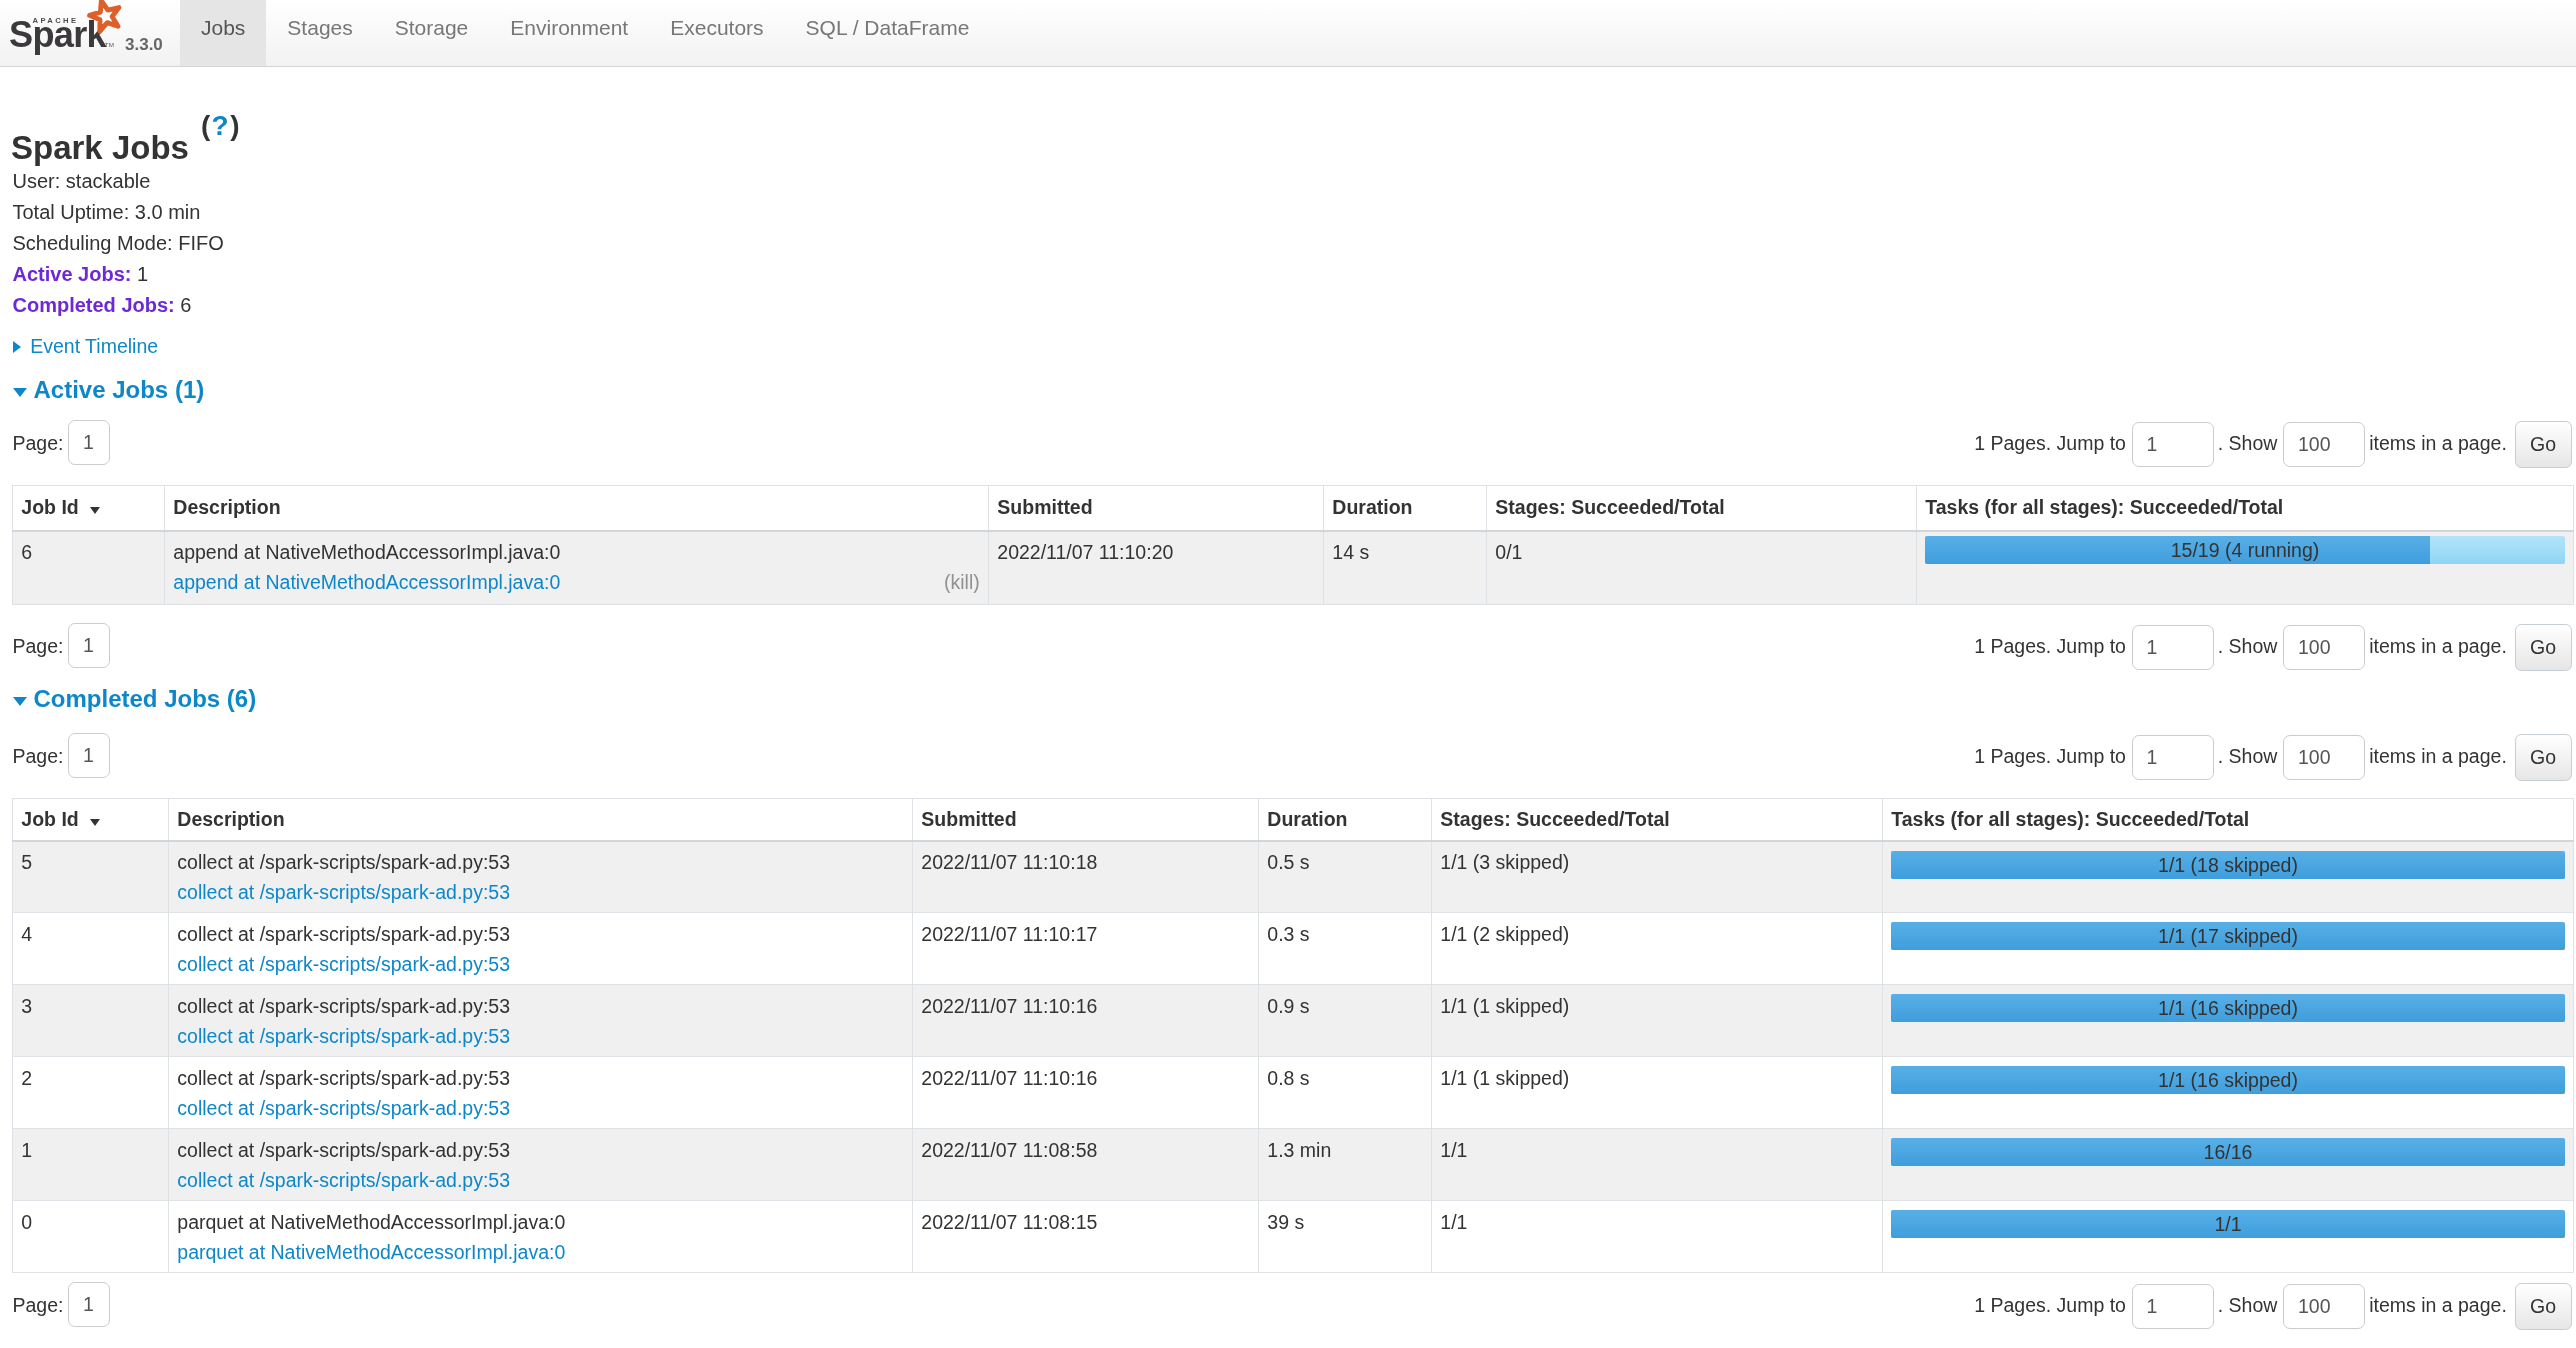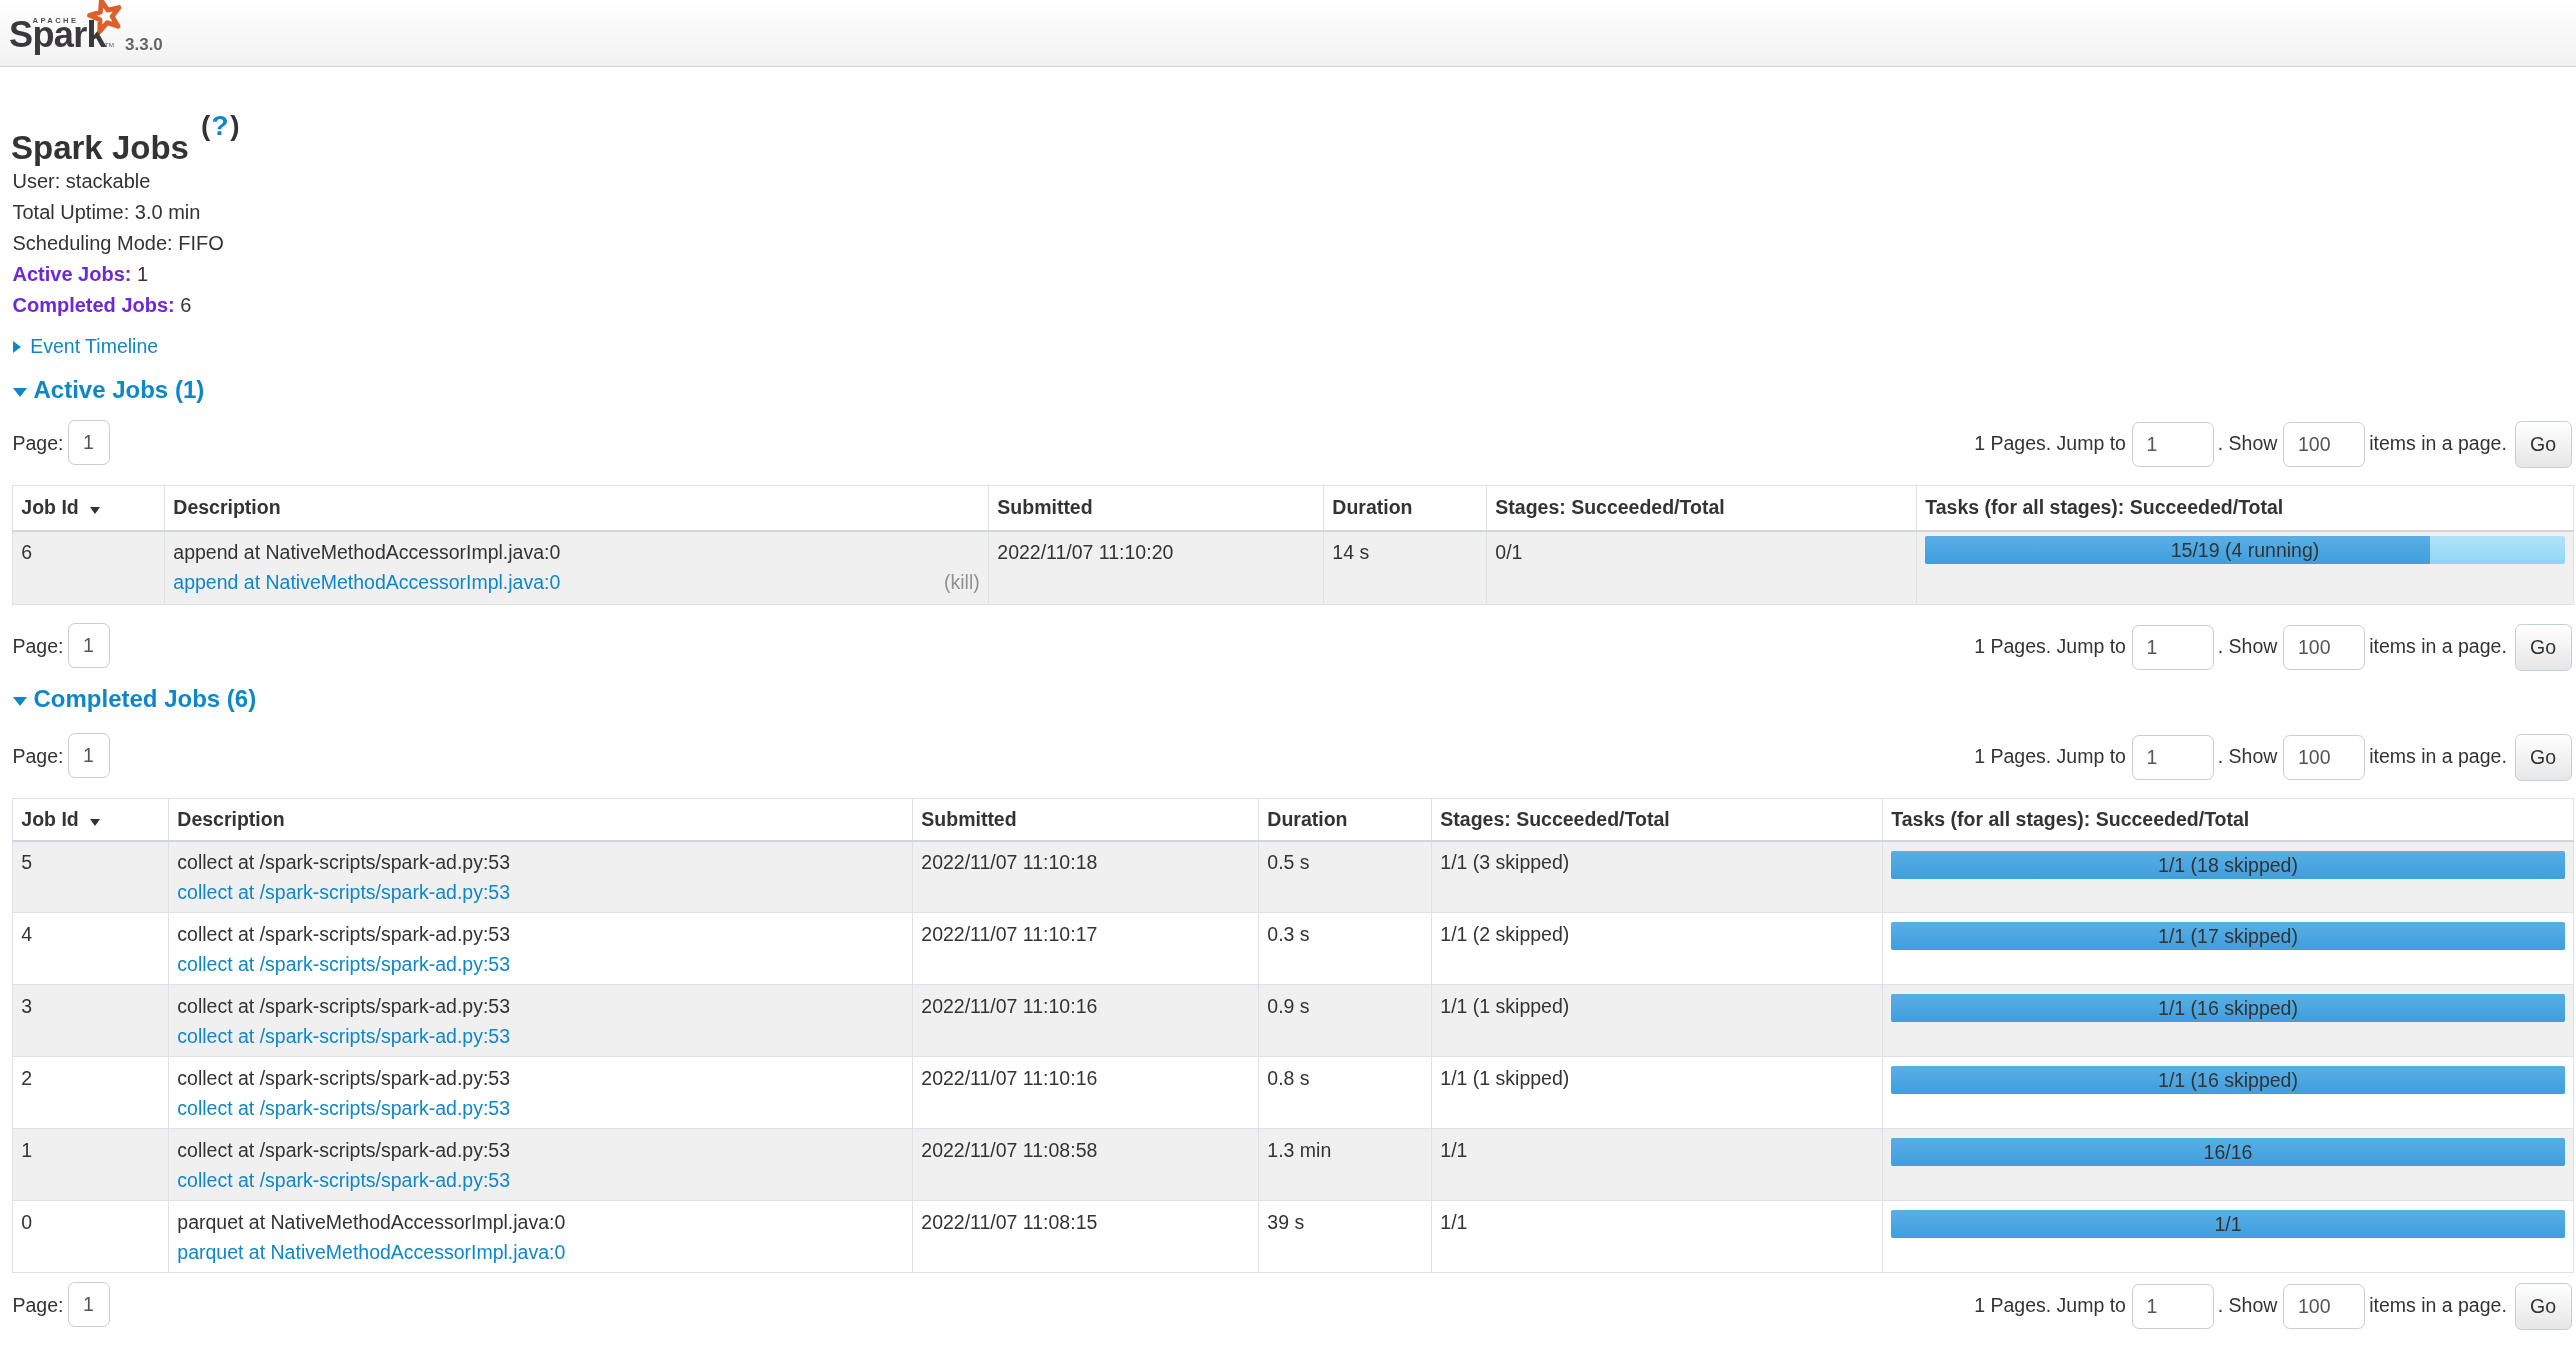--- a/index.html
+++ b/index.html
@@ -96,20 +96,21 @@
 <body>
 
 <div id="navbar">
   <svg id="brand" viewBox="0 0 180 90" width="125" height="63">
     <text x="34" y="33" font-size="11" font-weight="bold" letter-spacing="3.4" fill="#4d4d4d" font-family="Liberation Sans">APACHE</text>
     <text x="0" y="67" font-size="52" font-weight="bold" fill="#3b393c" font-family="Liberation Sans" letter-spacing="-1">Spark</text>
     <text x="138" y="68" font-size="9" fill="#555" font-family="Liberation Sans">TM</text>
     <polygon points="133.0,0.8 142.4,14.1 158.3,10.5 148.5,23.5 156.9,37.5 141.5,32.2 130.8,44.5 131.0,28.2 116.0,21.8 131.6,17.0" fill="#ffffff" stroke="#dd5f2a" stroke-width="7" stroke-linejoin="round"></polygon>
   </svg>
   <span id="version">3.3.0</span>
+  <div id="navtabs"><span class="tab active">Jobs</span><span class="tab">Stages</span><span class="tab">Storage</span><span class="tab">Environment</span><span class="tab">Executors</span><span class="tab">SQL / DataFrame</span></div>
 </div>
 
 <div id="title">Spark Jobs <sup>(<span class="q">?</span>)</sup></div>
 
 <div id="summary">
   <div><span class="lbl">User:</span> stackable</div>
   <div><span class="lbl">Total Uptime:</span> 3.0 min</div>
   <div><span class="lbl">Scheduling Mode:</span> FIFO</div>
   <div><a>Active Jobs:</a> 1</div>
   <div><a>Completed Jobs:</a> 6</div>

